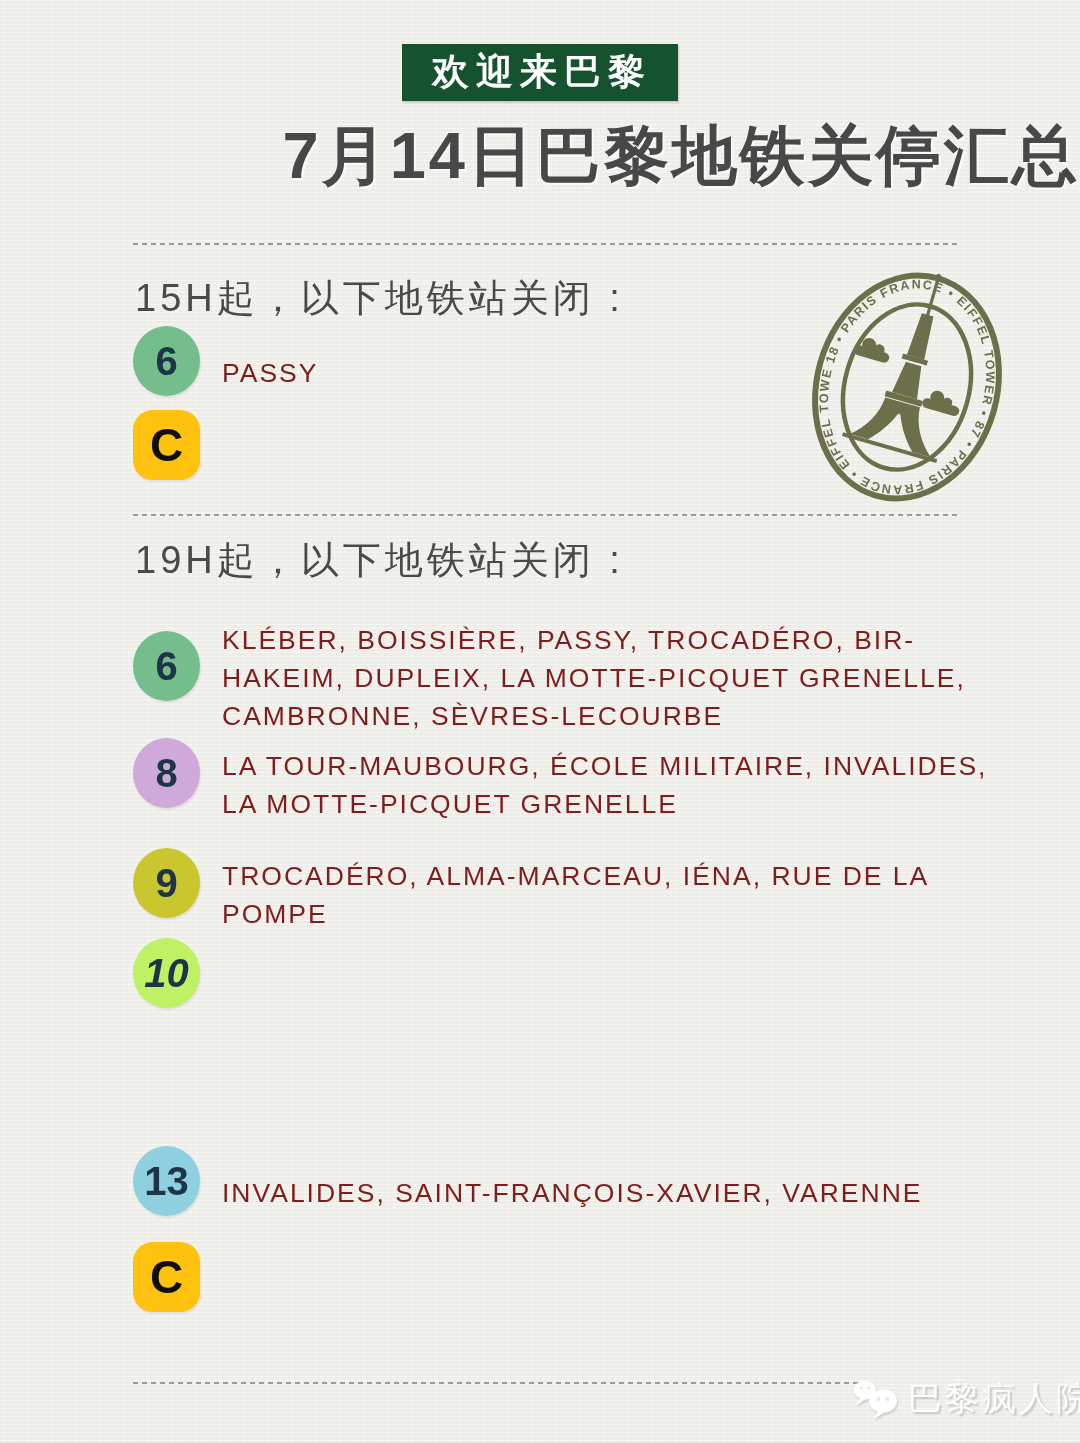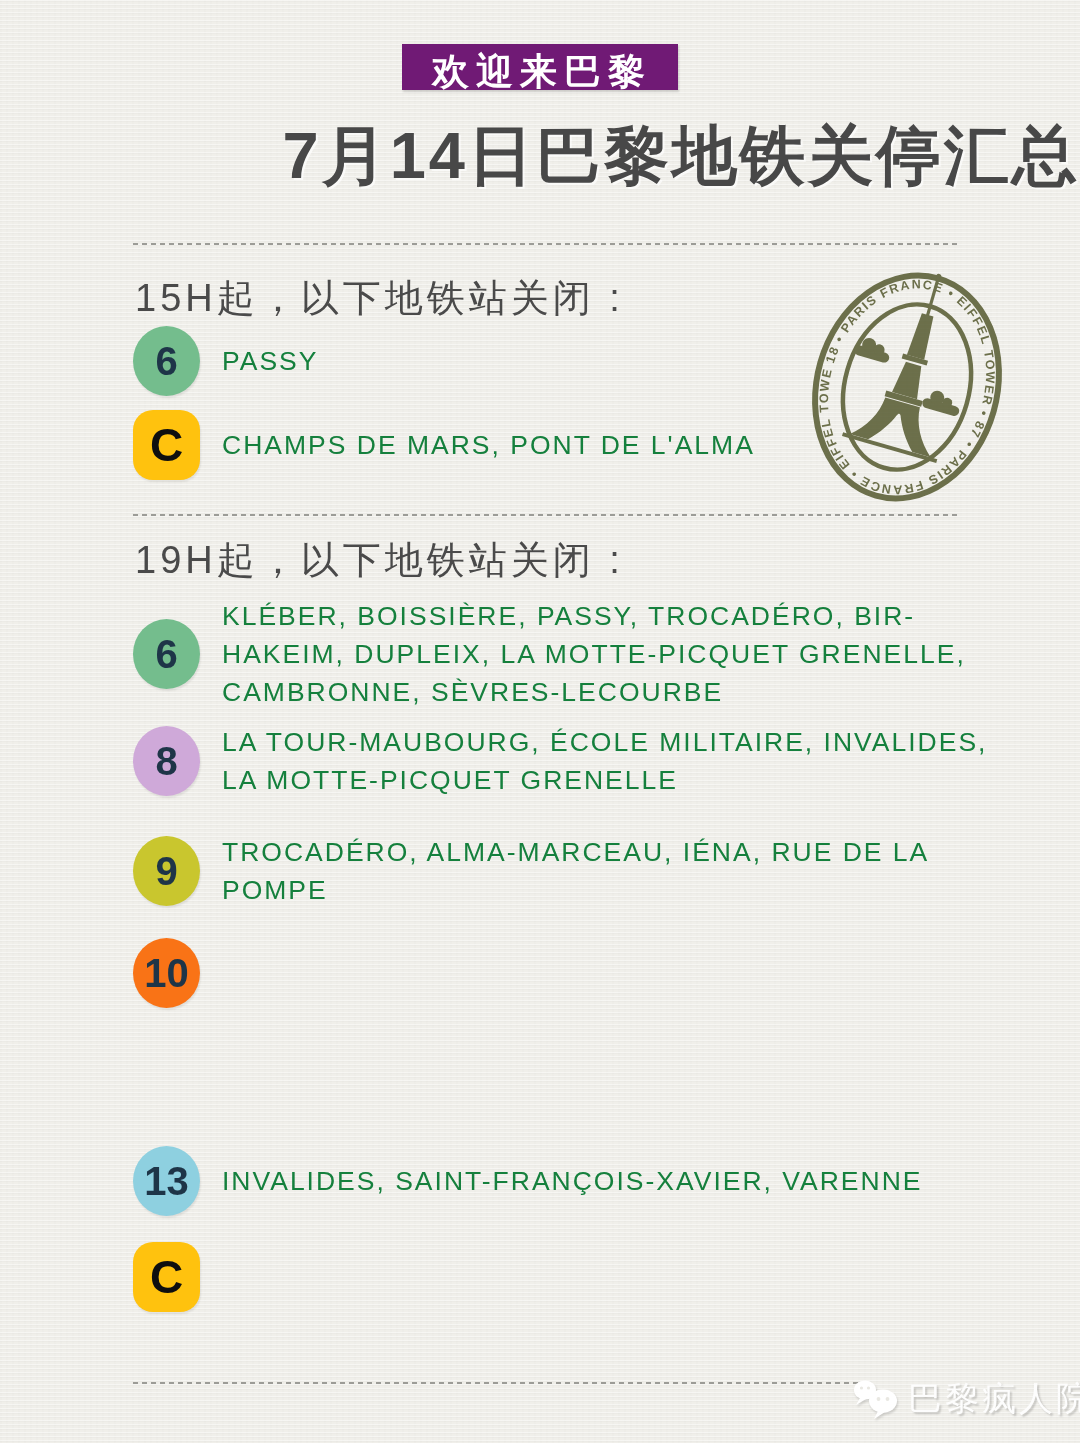--- a/index.html
+++ b/index.html
@@ -8,23 +8,23 @@
     font-family:"Liberation Sans","DejaVu Sans",sans-serif;
     background-color:#f0efea;
     background-image:
       repeating-linear-gradient(180deg, rgba(255,255,255,.45) 0 1px, rgba(0,0,0,0.015) 1px 2px, transparent 2px 4px),
       repeating-linear-gradient(90deg, rgba(0,0,0,.008) 0 2px, transparent 2px 6px);
   }
   .abs{position:absolute;}
   
   .header-badge{
     left:50%;top:44px;transform:translateX(-50%);
-    background:#701a75;color:#fff;
+    background:#14532d;color:#fff;
     font-size:37px;font-weight:bold;letter-spacing:7px;
-    padding:9px 26px 0 30px;line-height:1;
+    padding:9px 26px 11px 30px;line-height:1;
     box-shadow:1px 2px 2px rgba(0,0,0,.15);
   }
   .page-title{
     left:0;top:119px;width:1080px;text-align:right;
     font-size:65px;font-weight:900;color:#484848;letter-spacing:3px;
     text-shadow:2px 2px 0 rgba(255,255,255,.65);
     line-height:1.15;
   }
   
   .divider{
@@ -41,22 +41,23 @@
   }
   .badge{
     flex:0 0 auto;display:flex;align-items:center;justify-content:center;
     width:67px;height:70px;
     font-weight:bold;font-size:40px;line-height:1;
     box-shadow:1px 2px 2px rgba(0,0,0,.08);
   }
   .badge.circle{border-radius:50%;}
   .badge.square{border-radius:20px;font-size:46px;}
   .stations{
-    font-size:26.5px;color:#15803d;letter-spacing:2px;line-height:38px;
+    font-size:26.5px;color:#7f1d1d;letter-spacing:2px;line-height:38px;
     max-width:770px;
+    margin-top:24px;
   }
   
   .stamp{left:796px;top:262px;width:222px;height:250px;opacity:.88;}
   
   .footer-logo{
     left:852px;top:1376px;display:flex;align-items:center;gap:8px;
   }
   .footer-logo .account{
     font-size:34px;color:#fdfdfd;letter-spacing:3px;
     text-shadow:2px 2px 2px rgba(0,0,0,.18);
@@ -75,21 +76,20 @@
 
 <div class="abs section-heading" style="top:276px;">15H起，以下地铁站关闭 :</div>
 
 <div class="abs row" style="top:326px;">
   <div class="badge circle" style="background-color: rgb(116, 189, 141); color: rgb(30, 53, 72);">6</div>
   <div class="stations">PASSY</div>
 </div>
 
 <div class="abs row" style="top:410px;">
   <div class="badge square" style="background-color: rgb(255, 194, 14); color: rgb(15, 15, 15);">C</div>
-  <div class="stations">CHAMPS DE MARS, PONT DE L'ALMA</div>
 </div>
 
 <svg class="abs stamp" viewBox="0 0 222 250">
   <g transform="rotate(16 111 125)" fill="#5a5e35" stroke="none">
 
     <ellipse cx="111" cy="125" rx="90" ry="113" fill="none" stroke="#5a5e35" stroke-width="6"></ellipse>
     <ellipse cx="111" cy="125" rx="62" ry="84" fill="none" stroke="#5a5e35" stroke-width="4.5"></ellipse>
 
     <defs>
       <path id="ringPath" d="M 34 125 A 77 100 0 1 1 188 125 A 77 100 0 1 1 34 125"></path>
@@ -135,21 +135,21 @@
   <div class="badge circle" style="background-color: rgb(207, 169, 217); color: rgb(30, 53, 72);">8</div>
   <div class="stations">LA TOUR-MAUBOURG, ÉCOLE MILITAIRE, INVALIDES, LA MOTTE-PICQUET GRENELLE</div>
 </div>
 
 <div class="abs row" style="top:833px;">
   <div class="badge circle" style="background-color: rgb(201, 198, 46); color: rgb(30, 53, 72);">9</div>
   <div class="stations">TROCADÉRO, ALMA-MARCEAU, IÉNA, RUE DE LA POMPE</div>
 </div>
 
 <div class="abs row" style="top:938px;">
-  <div class="badge circle" style="background-color: #f97316; color: rgb(30, 53, 72);">10</div>
+  <div class="badge circle" style="background-color: #bef264; color: rgb(30, 53, 72); font-style: italic;">10</div>
 </div>
 
 <div class="abs row" style="top:1146px;text-align:center;">
   <div class="badge circle" style="background-color: rgb(142, 208, 224); color: rgb(30, 53, 72);">13</div>
   <div class="stations">INVALIDES, SAINT-FRANÇOIS-XAVIER, VARENNE</div>
 </div>
 
 <div class="abs row" style="top:1242px;">
   <div class="badge square" style="background-color: rgb(255, 194, 14); color: rgb(15, 15, 15);">C</div>
 </div>

